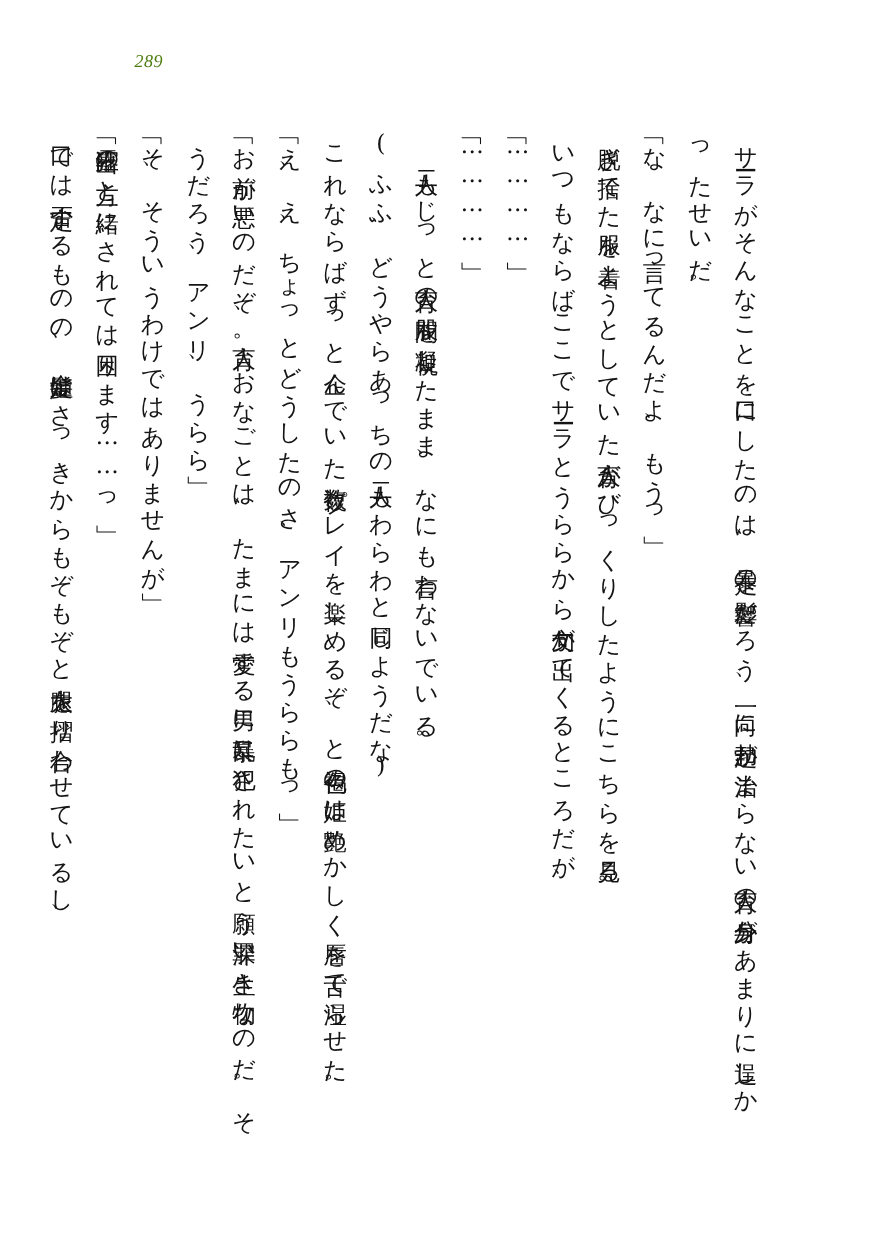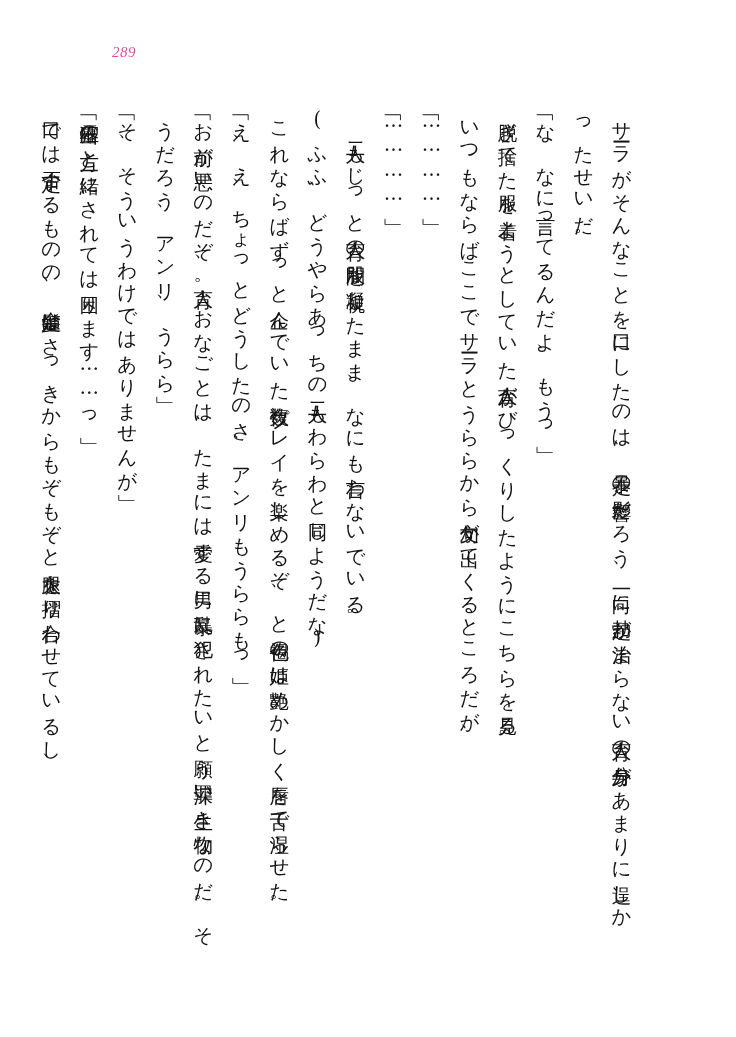--- a/index.html
+++ b/index.html
@@ -16,21 +16,21 @@
     font-family: "Liberation Serif", "DejaVu Serif", serif;
     color: #1a1a1a;
   }
   #page-number {
     position: absolute;
     top: 44px;
     left: 112px;
     font-size: 15px;
     font-style: italic;
     font-family: "Liberation Serif", serif;
-    color: #ec4899;
+    color: #4d7c0f;
     letter-spacing: 0.5px;
   }
   #text-body {
     position: absolute;
     top: 108px;
     right: 96px;
     height: 830px;
     width: 560px;
     writing-mode: vertical-rl;
     text-orientation: upright;

